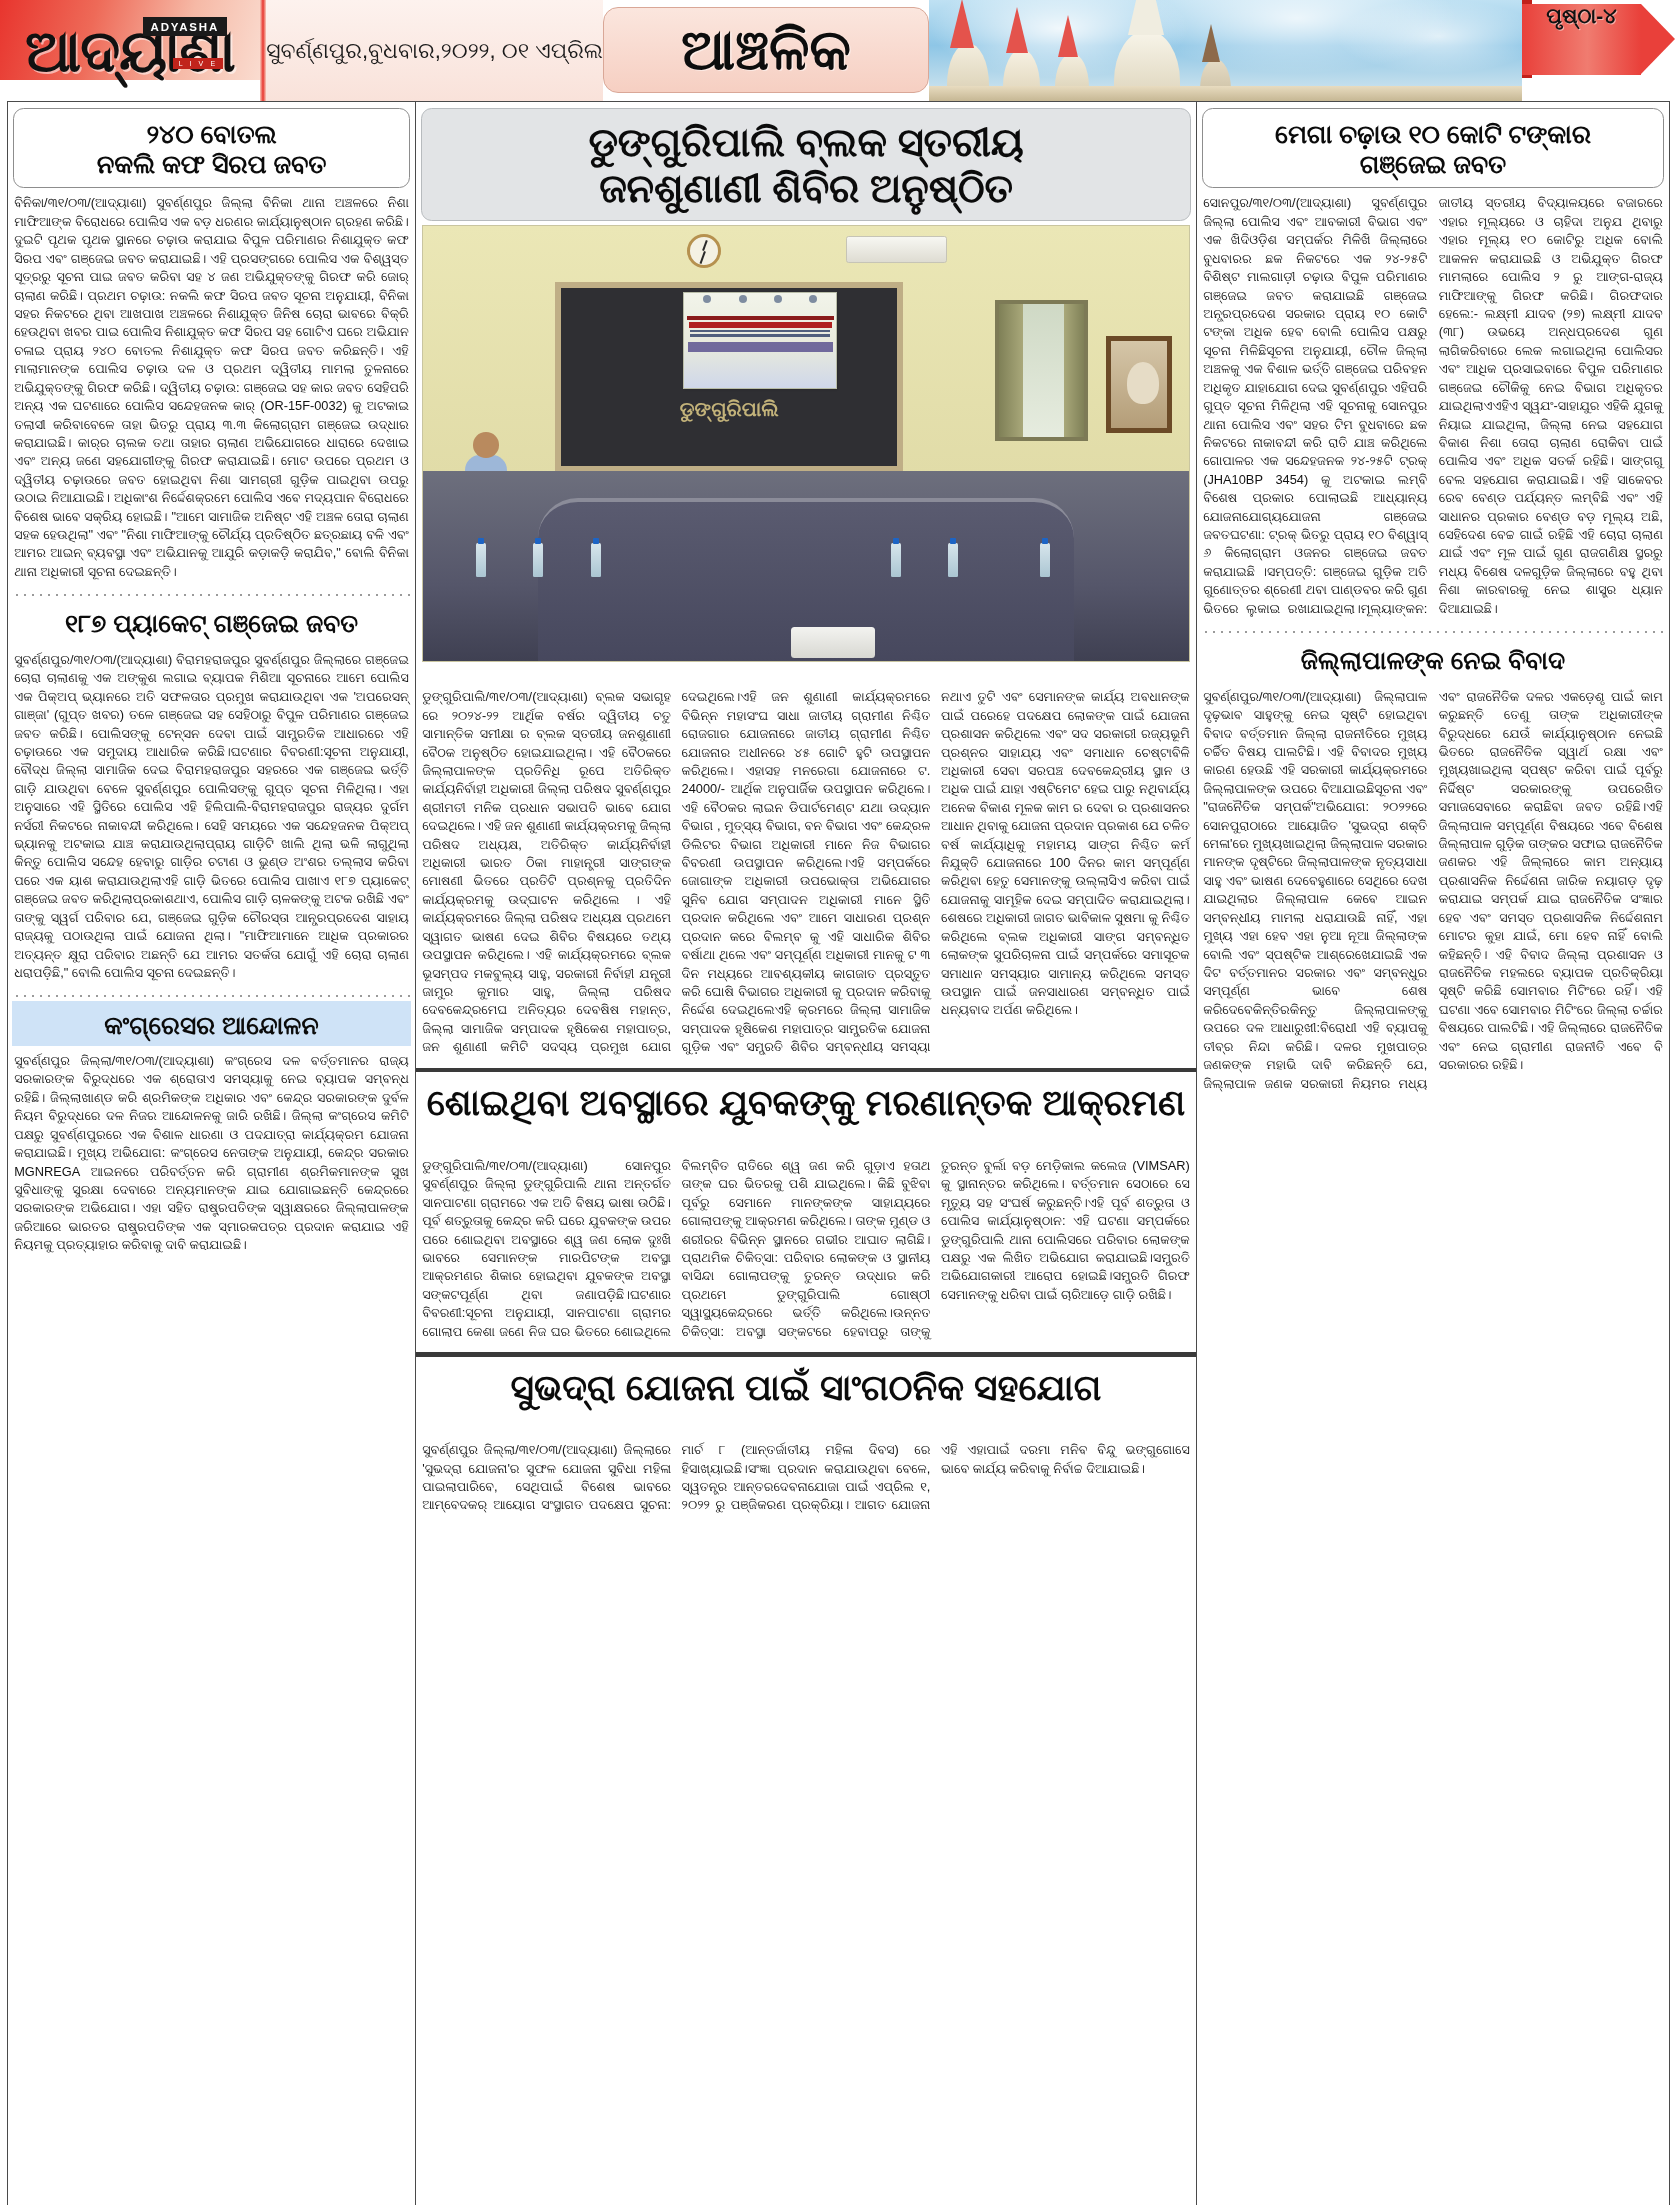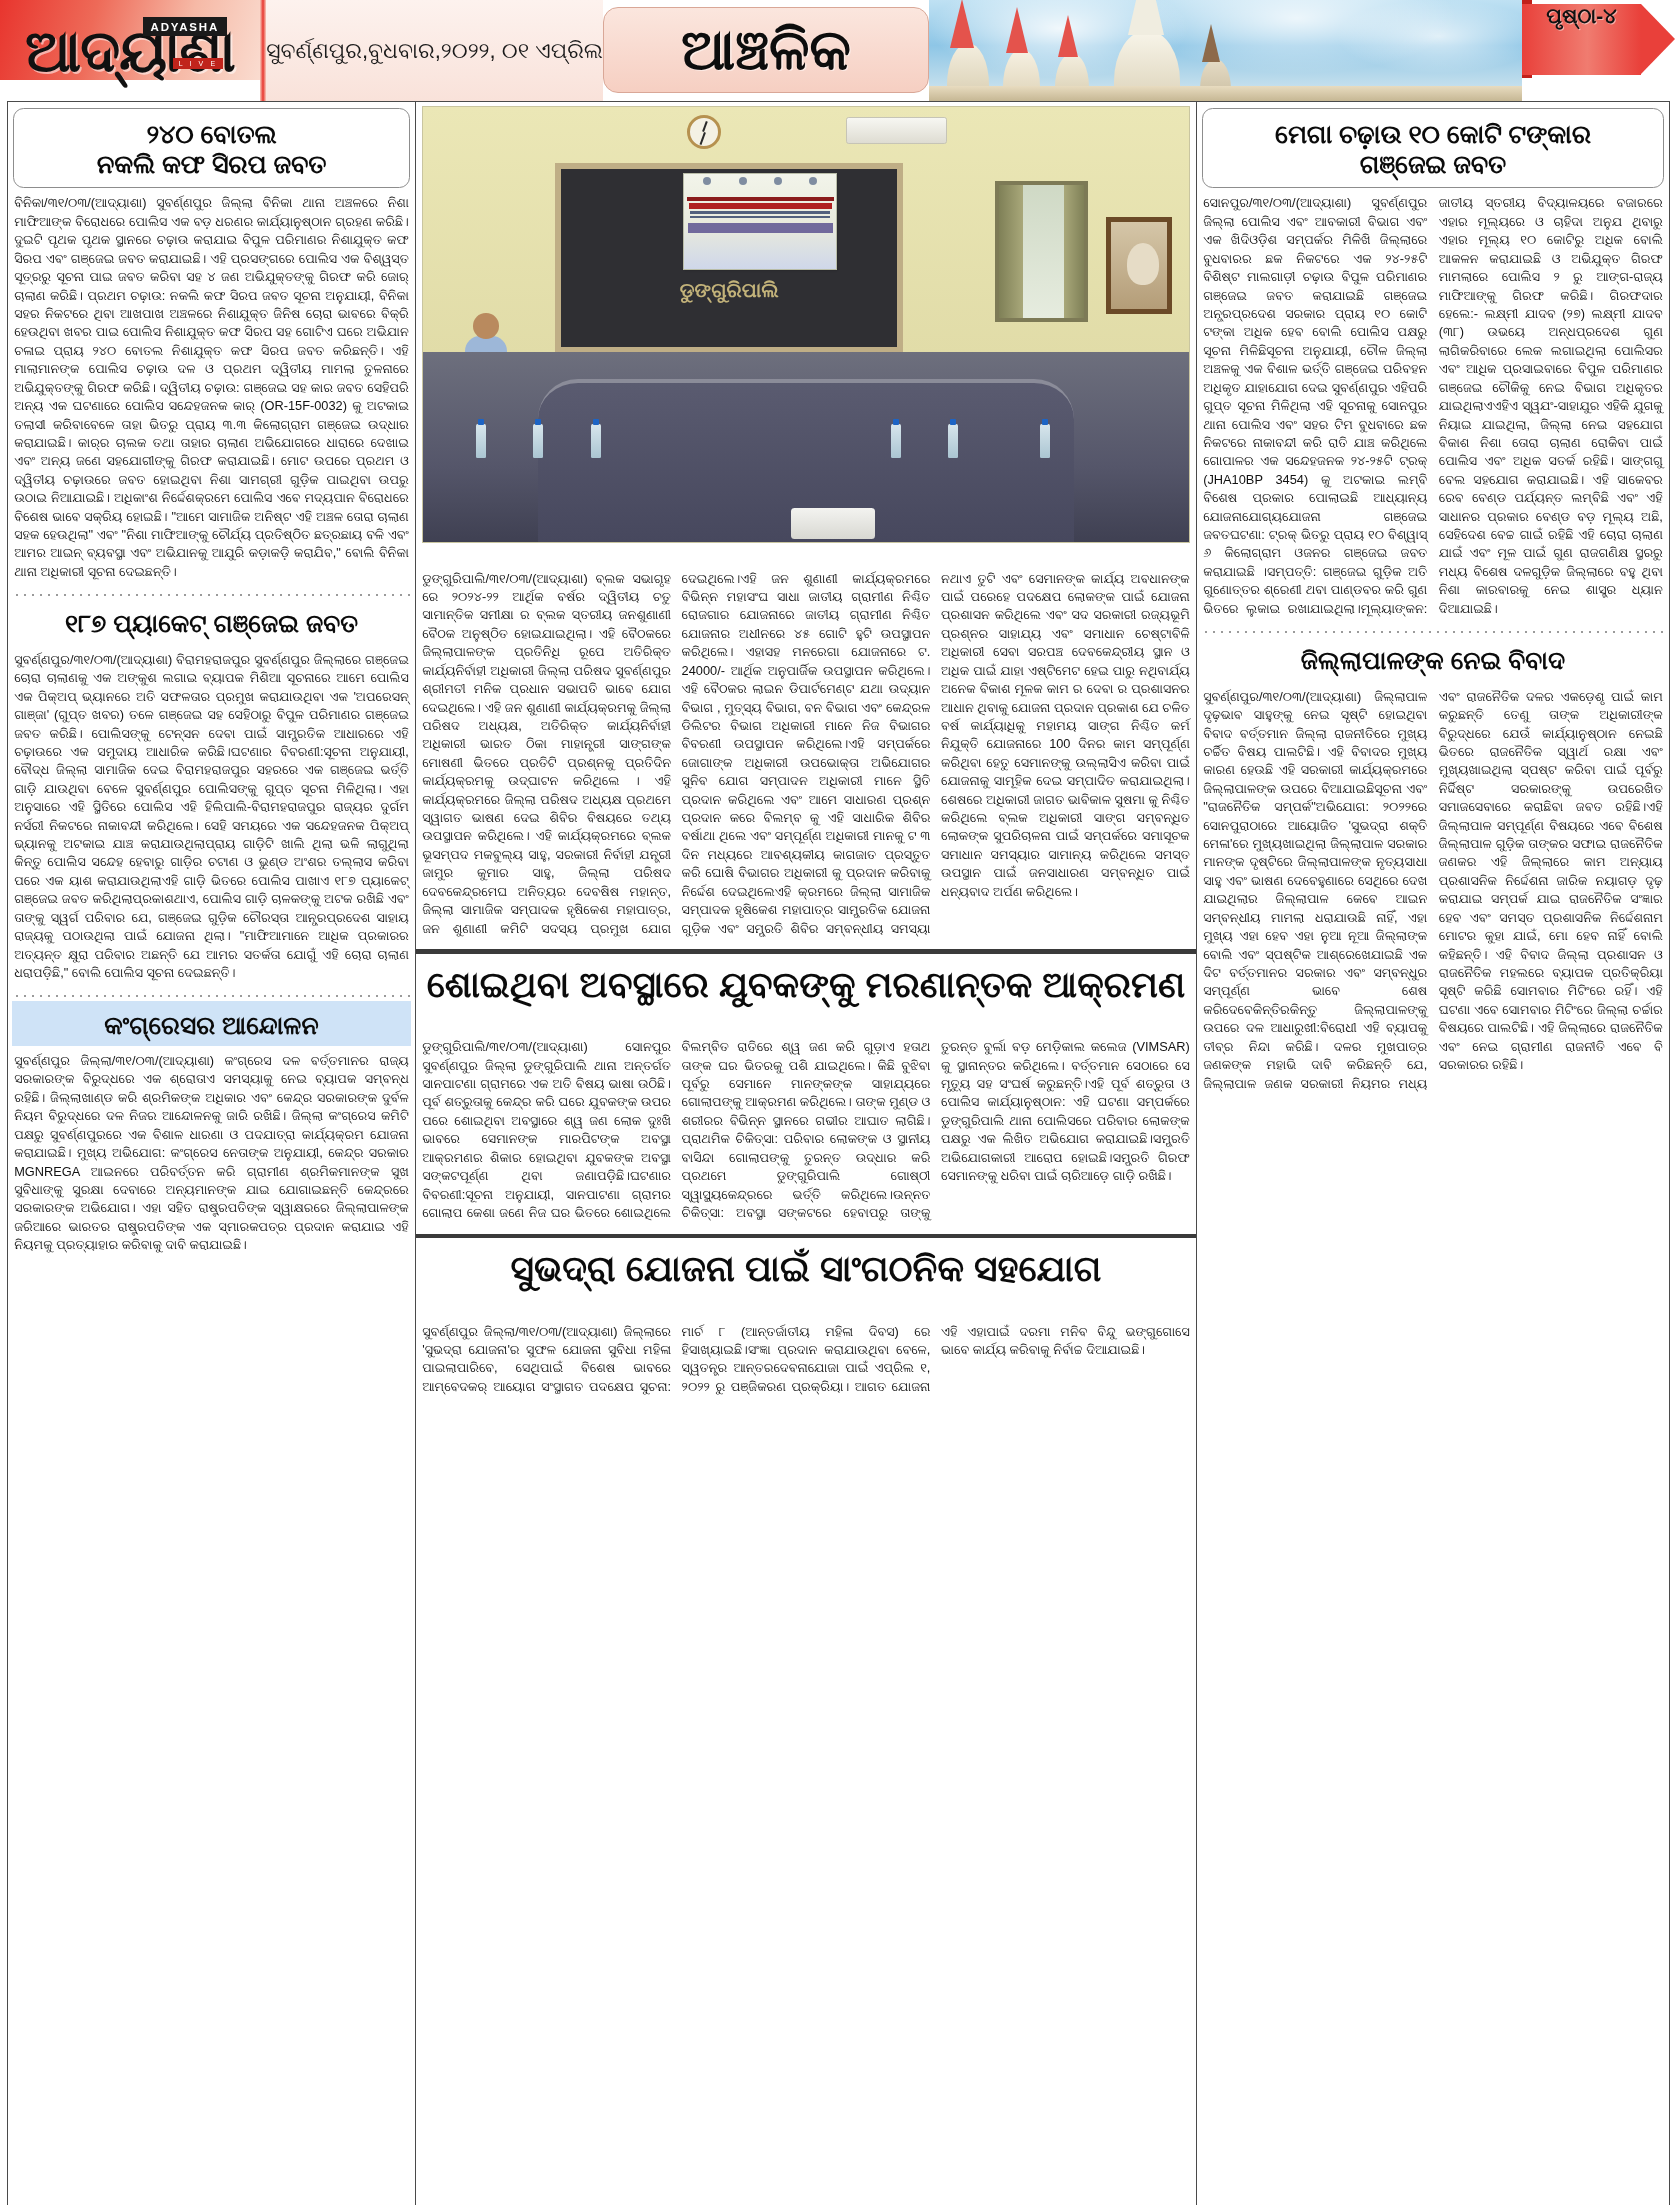--- a/index.html
+++ b/index.html
@@ -444,20 +444,24 @@
       <div class="body-text">ସୁବର୍ଣ୍ଣପୁର/୩୧/୦୩/(ଆଦ୍ୟାଶା) ବିରାମହରାଜପୁର ସୁବର୍ଣ୍ଣପୁର ଜିଲ୍ଲାରେ ଗଞ୍ଜେଇ ଚୋରା ଚାଲାଣକୁ ଏକ ଅଙ୍କୁଶ ଲଗାଇ ବ୍ୟାପକ ମିଶିଆ ସୂଚନାରେ ଆମେ ପୋଲିସ ଏକ ପିକ୍‌ଅପ୍ ଭ୍ୟାନରେ ଅତି ସଫଳତାର ପ୍ରମୁଖ କରାଯାଉଥିବା ଏକ 'ଅପରେସନ୍ ଗାଞ୍ଜା' (ଗୁପ୍ତ ଖବର) ତଳେ ଗଞ୍ଜେଇ ସହ ସେହିଠାରୁ ବିପୁଳ ପରିମାଣର ଗଞ୍ଜେଇ ଜବତ କରିଛି। ପୋଲିସଙ୍କୁ ଟେନ୍‌ସନ ଦେବା ପାଇଁ ସାମ୍ପ୍ରତିକ ଆଧାରରେ ଏହି ଚଢ଼ାଉରେ ଏକ ସମୁଦାୟ ଆଧାରିକ କରିଛି।ଘଟଣାର ବିବରଣୀ:ସୂଚନା ଅନୁଯାୟୀ, ବୌଦ୍ଧ ଜିଲ୍ଲା ସାମାଜିକ ଦେଇ ବିରାମହରାଜପୁର ସହରରେ ଏକ ଗଞ୍ଜେଇ ଭର୍ତ୍ତି ଗାଡ଼ି ଯାଉଥିବା ବେଳେ ସୁବର୍ଣ୍ଣପୁର ପୋଲିସଙ୍କୁ ଗୁପ୍ତ ସୂଚନା ମିଳିଥିଲା। ଏହା ଅନୁସାରେ ଏହି ସ୍ଥିତିରେ ପୋଲିସ ଏହି ହିଲିପାଲି-ବିରାମହରାଜପୁର ରାଜ୍ୟର ଦୁର୍ଗମ ନର୍ସରୀ ନିକଟରେ ନାକାବନ୍ଦୀ କରିଥିଲେ। ସେହି ସମୟରେ ଏକ ସନ୍ଦେହଜନକ ପିକ୍‌ଅପ୍ ଭ୍ୟାନକୁ ଅଟକାଇ ଯାଞ୍ଚ କରାଯାଉଥିଲାପ୍ରାୟ ଗାଡ଼ିଟି ଖାଲି ଥିଲା ଭଳି ଲାଗୁଥିଲା କିନ୍ତୁ ପୋଲିସ ସନ୍ଦେହ ହେବାରୁ ଗାଡ଼ିର ଚଟାଣ ଓ ଭୁଣ୍ଡ ଅଂଶର ତଲ୍ଲାସ କରିବା ପରେ ଏକ ୟାଶ କରାଯାଉଥିଲାଏହି ଗାଡ଼ି ଭିତରେ ପୋଲିସ ପାଖାଏ ୧୮୭ ପ୍ୟାକେଟ୍ ଗଞ୍ଜେଇ ଜବତ କରିଥିଲାପ୍ରକାଶଥାଏ, ପୋଲିସ ଗାଡ଼ି ଚାଳକଙ୍କୁ ଅଟକ ରଖିଛି ଏବଂ ତାଙ୍କୁ ସ୍ୱର୍ଗ ପରିବାର ଯେ, ଗଞ୍ଜେଇ ଗୁଡ଼ିକ ଚୌରସ୍ତା ଆନ୍ଧ୍ରପ୍ରଦେଶ ସାହାୟ ରାଜ୍ୟକୁ ପଠାଉଥିଲା ପାଇଁ ଯୋଜନା ଥିଲା। "ମାଫିଆମାନେ ଆଧିକ ପ୍ରକାରର ଅତ୍ୟନ୍ତ କ୍ଷୁରା ପରିବାର ଅଛନ୍ତି ଯେ ଆମର ସତର୍କତା ଯୋଗୁଁ ଏହି ଚୋରା ଚାଲାଣ ଧରାପଡ଼ିଛି," ବୋଲି ପୋଲିସ ସୂଚନା ଦେଇଛନ୍ତି।</div>
 
       <div class="dotrule"></div>
       <div class="hl-plain tint">କଂଗ୍ରେସର ଆନ୍ଦୋଳନ</div>
       <div class="body-text">ସୁବର୍ଣ୍ଣପୁର ଜିଲ୍ଲା/୩୧/୦୩/(ଆଦ୍ୟାଶା) କଂଗ୍ରେସ ଦଳ ବର୍ତ୍ତମାନର ରାଜ୍ୟ ସରକାରଙ୍କ ବିରୁଦ୍ଧରେ ଏକ ଶ୍ରୋତାଏ ସମସ୍ୟାକୁ ନେଇ ବ୍ୟାପକ ସମ୍ବନ୍ଧ ରହିଛି। ଜିଲ୍ଲାଖାଣ୍ଡ କରି ଶ୍ରମିକଙ୍କ ଅଧିକାର ଏବଂ କେନ୍ଦ୍ର ସରକାରଙ୍କ ଦୁର୍ବଳ ନିୟମ ବିରୁଦ୍ଧରେ ଦଳ ନିଜର ଆନ୍ଦୋଳନକୁ ଜାରି ରଖିଛି। ଜିଲ୍ଲା କଂଗ୍ରେସ କମିଟି ପକ୍ଷରୁ ସୁବର୍ଣ୍ଣପୁରରେ ଏକ ବିଶାଳ ଧାରଣା ଓ ପଦଯାତ୍ରା କାର୍ଯ୍ୟକ୍ରମ ଯୋଜନା କରାଯାଇଛି। ମୁଖ୍ୟ ଅଭିଯୋଗ: କଂଗ୍ରେସ ନେତାଙ୍କ ଅନୁଯାୟୀ, କେନ୍ଦ୍ର ସରକାର MGNREGA ଆଇନରେ ପରିବର୍ତ୍ତନ କରି ଗ୍ରାମୀଣ ଶ୍ରମିକମାନଙ୍କ ସୁଖ ସୁବିଧାଙ୍କୁ ସୁରକ୍ଷା ଦେବାରେ ଅନ୍ୟମାନଙ୍କ ଯାଇ ଯୋଗାଇଛନ୍ତି କେନ୍ଦ୍ରରେ ସରକାରଙ୍କ ଅଭିଯୋଗ। ଏହା ସହିତ ରାଷ୍ଟ୍ରପତିଙ୍କ ସ୍ୱାକ୍ଷରରେ ଜିଲ୍ଲାପାଳଙ୍କ ଜରିଆରେ ଭାରତର ରାଷ୍ଟ୍ରପତିଙ୍କ ଏକ ସ୍ମାରକପତ୍ର ପ୍ରଦାନ କରାଯାଇ ଏହି ନିୟମକୁ ପ୍ରତ୍ୟାହାର କରିବାକୁ ଦାବି କରାଯାଇଛି।</div>
       <div class="spacer"></div>
     </div>
 
     <div class="col col-mid">
 
+      <div class="hl-box grey">
+        <div class="hl-line big">ଡୁଙ୍ଗୁରିପାଲି ବ୍ଲକ ସ୍ତରୀୟ</div>
+        <div class="hl-line big">ଜନଶୁଣାଣୀ ଶିବିର ଅନୁଷ୍ଠିତ</div>
+      </div>
 
       <div class="photo-wrap">
         <div class="photo">
           <div class="ph-wall"></div>
           <div class="ph-clock"></div>
           <div class="ph-ac"></div>
           <div class="ph-board">
             <div class="ph-board-text">ପଞ୍ଚାୟତ</div>
             <div class="ph-board-text2">ଡୁଙ୍ଗୁରିପାଲି</div>
           </div>

